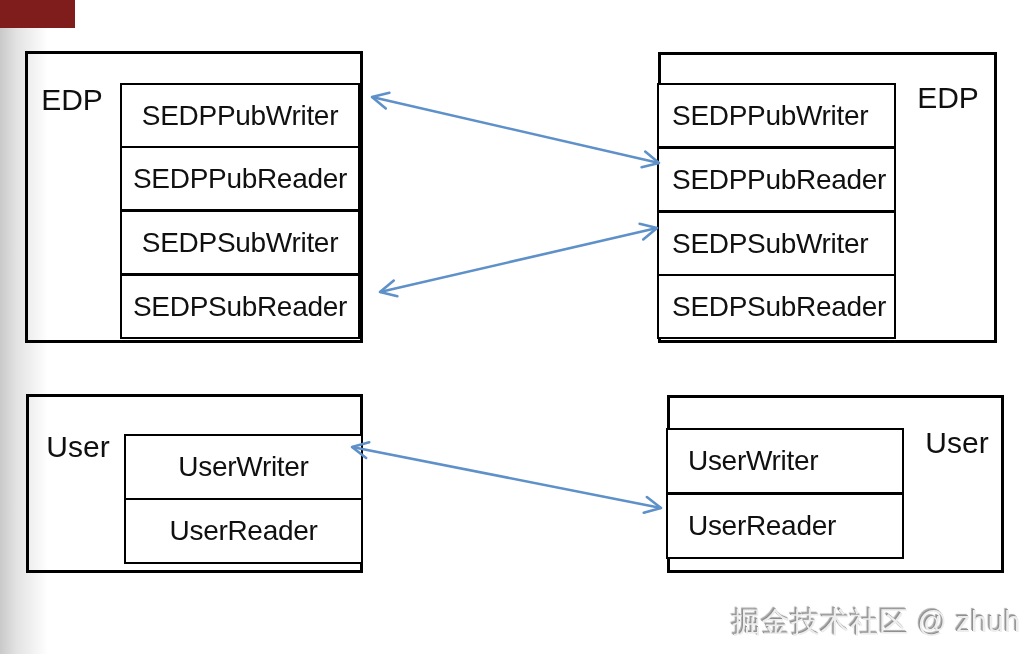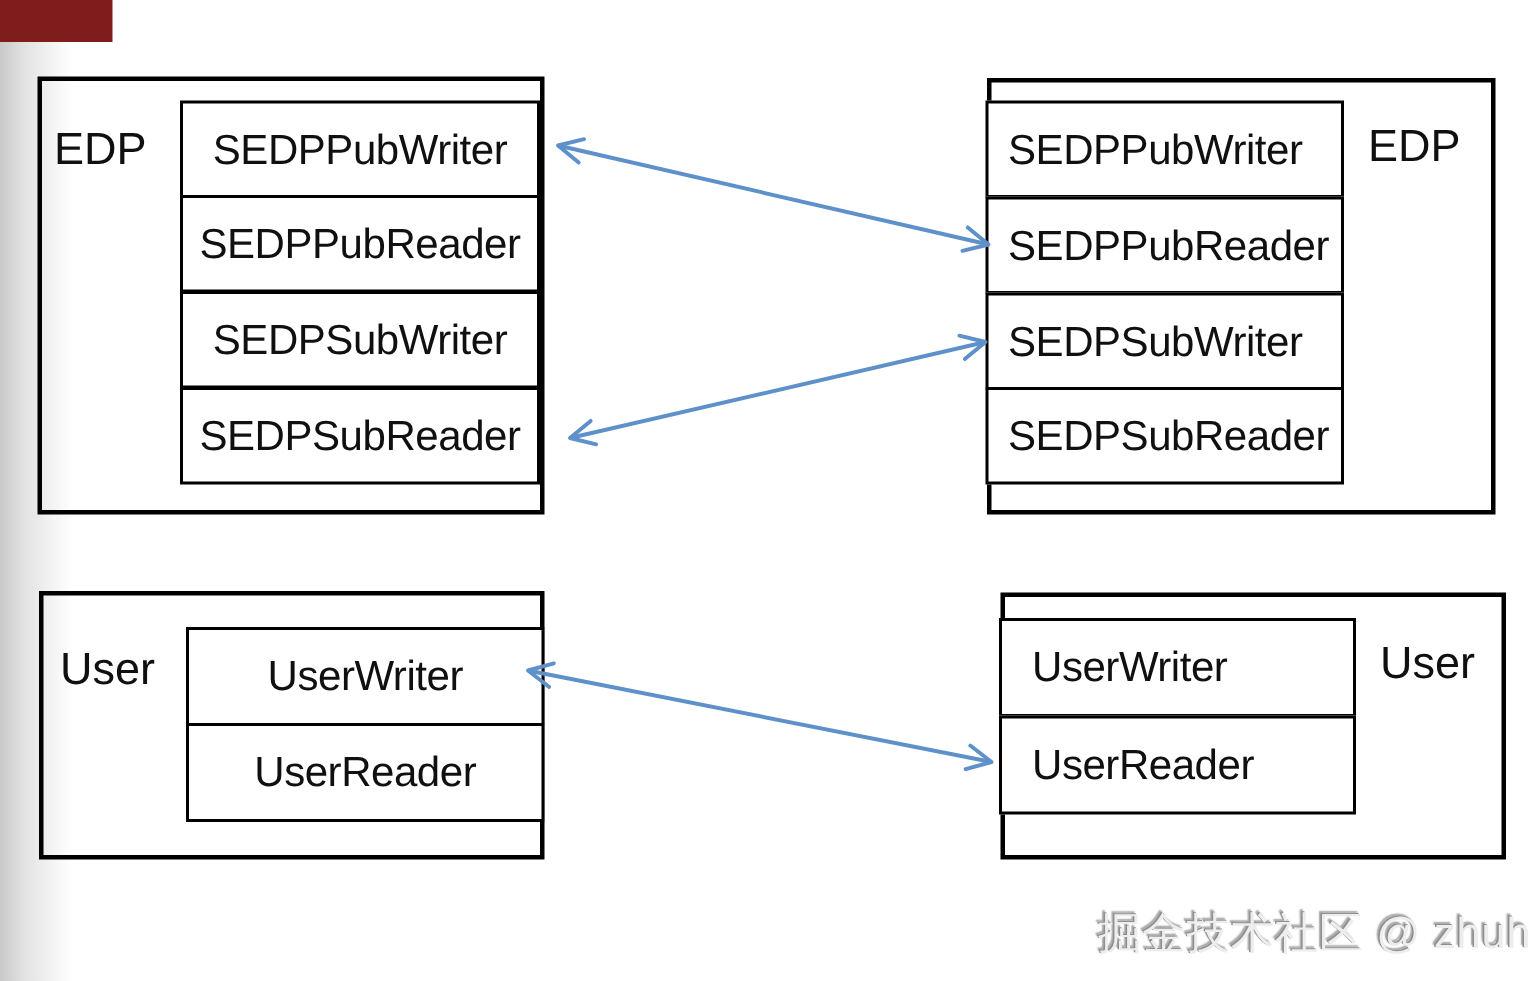--- a/index.html
+++ b/index.html
@@ -32,28 +32,30 @@
     position: absolute;
     border: 2.5px solid #000000;
     box-sizing: border-box;
     background: #ffffff;
     display: flex;
     align-items: center;
     font-size: 28px;
     color: #101010;
     white-space: nowrap;
     letter-spacing: -0.3px;
+    margin-top: 16px;
   }
   .cell.center { justify-content: center; }
   .cell.padl  { padding-left: 13px; }
   .cell.padl20 { padding-left: 20px; }
   .big-label {
     position: absolute;
     font-size: 30px;
     color: #101010;
+    text-align: center;
     letter-spacing: 0;
   }
   
   .edp-l-outer { left: 25px; top: 51px; width: 338px; height: 292px; }
   .edp-l-label { left: 36px;  top: 83px;  width: 72px; }
   .edp-l-c { left: 120px; width: 240px; height: 65px; }
   .edp-l-c.r1 { top: 67px; }  .edp-l-c.r2 { top: 130px; }
   .edp-l-c.r3 { top: 194px; } .edp-l-c.r4 { top: 258px; }
   
   .edp-r-outer { left: 658px; top: 52px; width: 339px; height: 291px; }

